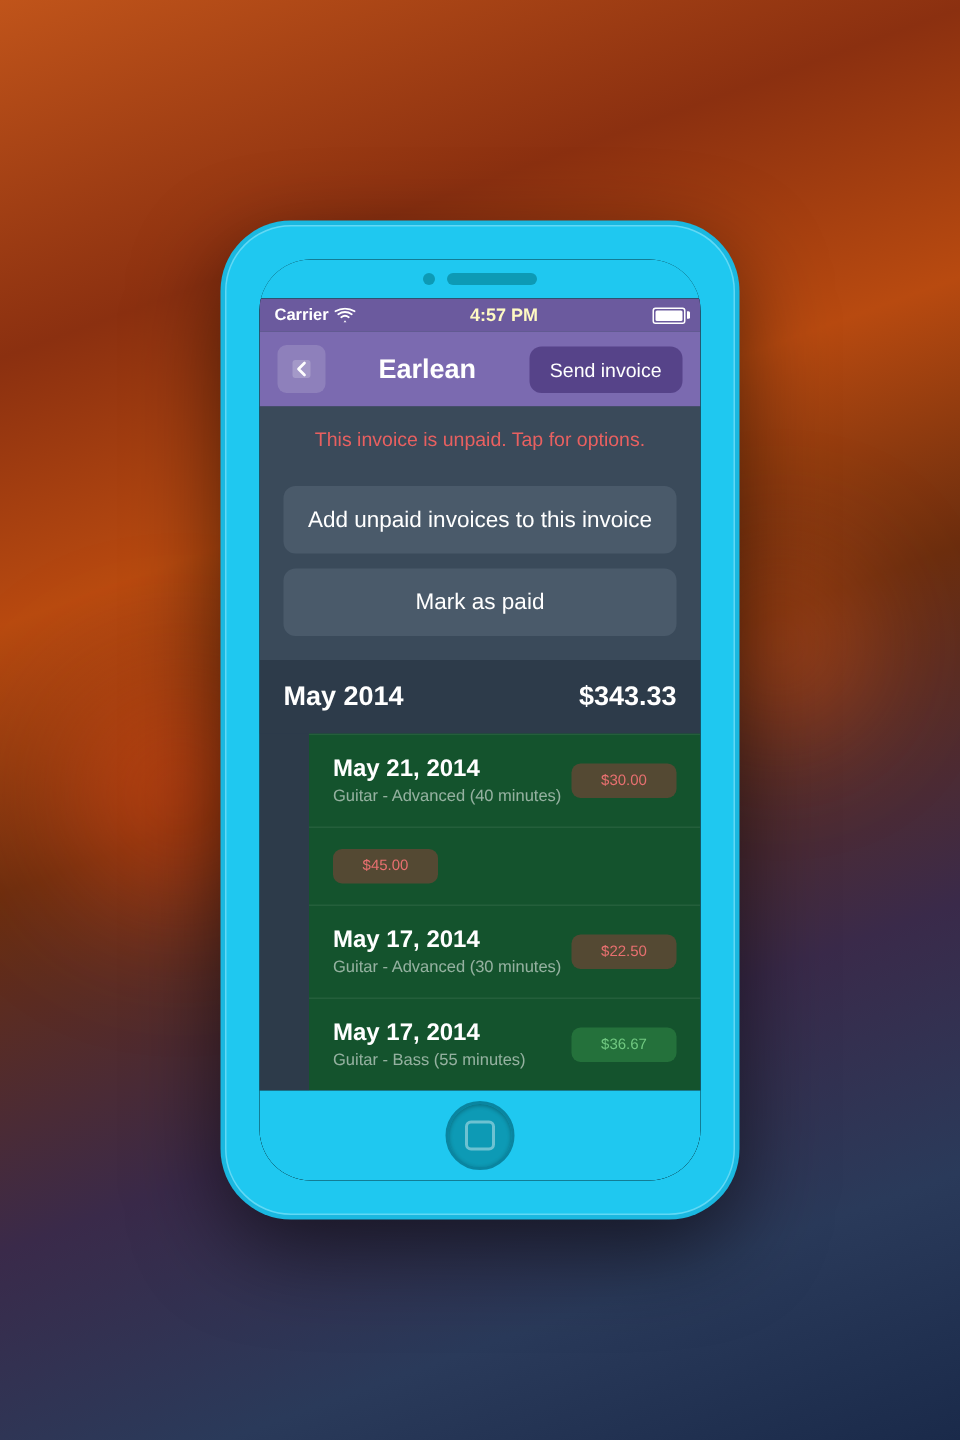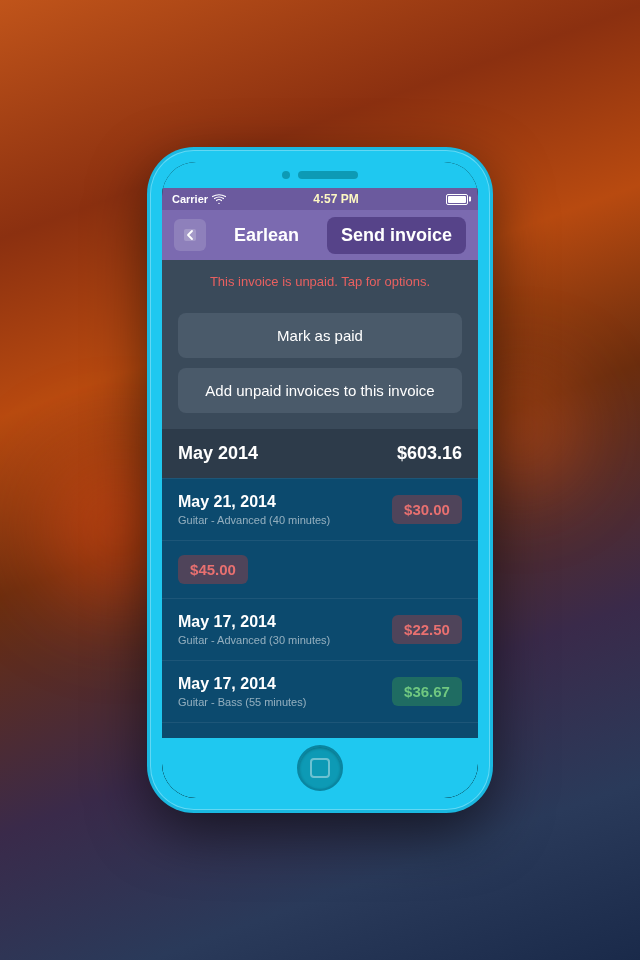--- a/index.html
+++ b/index.html
@@ -45,21 +45,21 @@
     }
 
     
     .phone {
       position: relative;
       z-index: 1;
       width: 340px;
       height: 660px;
       background: #1fc8f0;
       border-radius: 44px;
-      padding: 12px;
+      padding: 23px;
       box-shadow: 0 0 0 3px #1ab8e0, 0 20px 60px rgba(0,0,0,0.6), inset 0 0 0 1px rgba(255,255,255,0.3);
     }
 
     .phone-inner {
       width: 100%;
       height: 100%;
       background: #000;
       border-radius: 34px;
       overflow: hidden;
       display: flex;
@@ -184,22 +184,22 @@
       font-weight: 600;
       color: white;
     }
 
     .send-invoice-btn {
       background: rgba(80,60,130,0.85);
       border: none;
       border-radius: 8px;
       padding: 8px 14px;
       color: white;
-      font-size: 18px;
-      font-weight: 700;
+      font-size: 13px;
+      font-weight: 400;
       cursor: pointer;
     }
 
     
     .alert-banner {
       background: #3a4a5a;
       padding: 14px 16px;
       flex-shrink: 0;
     }
 
@@ -250,22 +250,23 @@
 
     .month-total {
       font-size: 18px;
       font-weight: 700;
       color: white;
     }
 
     
     .invoice-list {
       flex: 1;
-      background: #0c4a6e;
+      background: #14532d;
       overflow: hidden;
+      margin-left: 33px;
     }
 
     .invoice-item {
       display: flex;
       justify-content: space-between;
       align-items: center;
       padding: 14px 16px;
       border-bottom: 1px solid rgba(255,255,255,0.07);
       cursor: pointer;
     }
@@ -282,22 +283,22 @@
       color: white;
       margin-bottom: 3px;
     }
 
     .invoice-desc {
       font-size: 11px;
       color: rgba(255,255,255,0.55);
     }
 
     .invoice-amount {
-      font-size: 15px;
-      font-weight: 700;
+      font-size: 10px;
+      font-weight: 400;
       padding: 6px 10px;
       border-radius: 6px;
       min-width: 70px;
       text-align: center;
     }
 
     .amount-red {
       background: rgba(180,60,60,0.4);
       color: #e87070;
     }
@@ -378,27 +379,27 @@
         </div>
         <div class="nav-title">Earlean</div>
         <button class="send-invoice-btn">Send invoice</button>
       </div>
 
       <div class="alert-banner">
         <div class="alert-text">This invoice is unpaid. Tap for options.</div>
       </div>
 
       <div class="action-area">
+        <button class="action-btn">Add unpaid invoices to this invoice</button>
         <button class="action-btn">Mark as paid</button>
-        <button class="action-btn">Add unpaid invoices to this invoice</button>
       </div>
 
       <div class="month-header">
         <span class="month-label">May 2014</span>
-        <span class="month-total">$603.16</span>
+        <span class="month-total">$343.33</span>
       </div>
 
       <div class="invoice-list" id="invoice-list">
       <div class="invoice-item">
             <div class="invoice-left">
               <div class="invoice-date">May 21, 2014</div>
               <div class="invoice-desc">Guitar - Advanced (40 minutes)</div>
             </div>
             <div class="invoice-amount amount-red">$30.00</div>
           </div>

